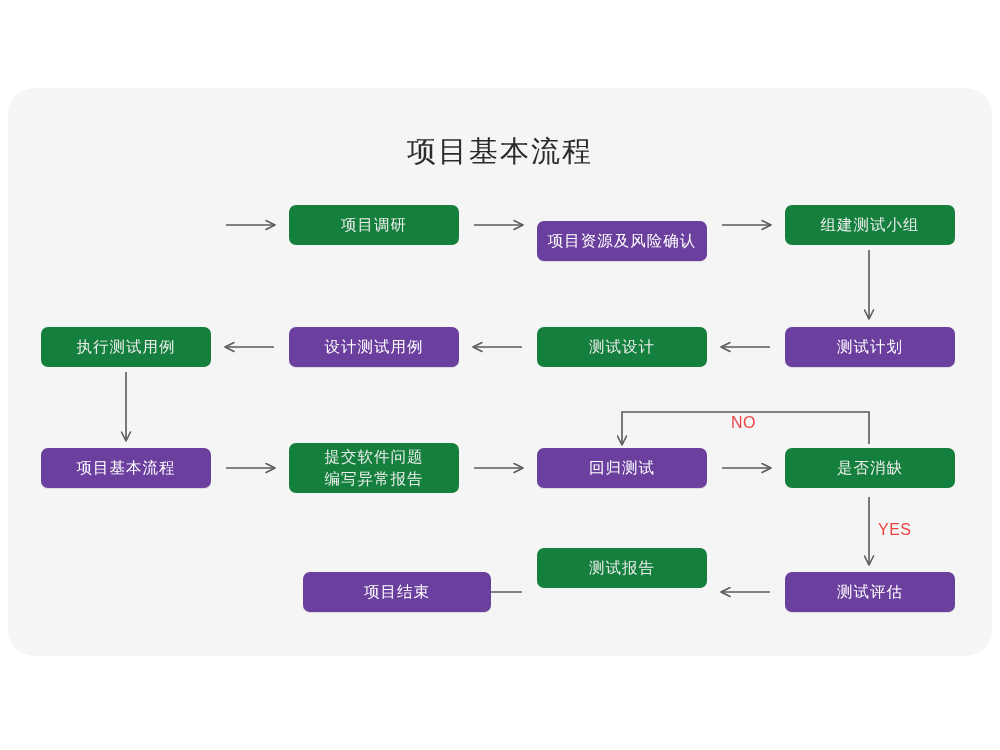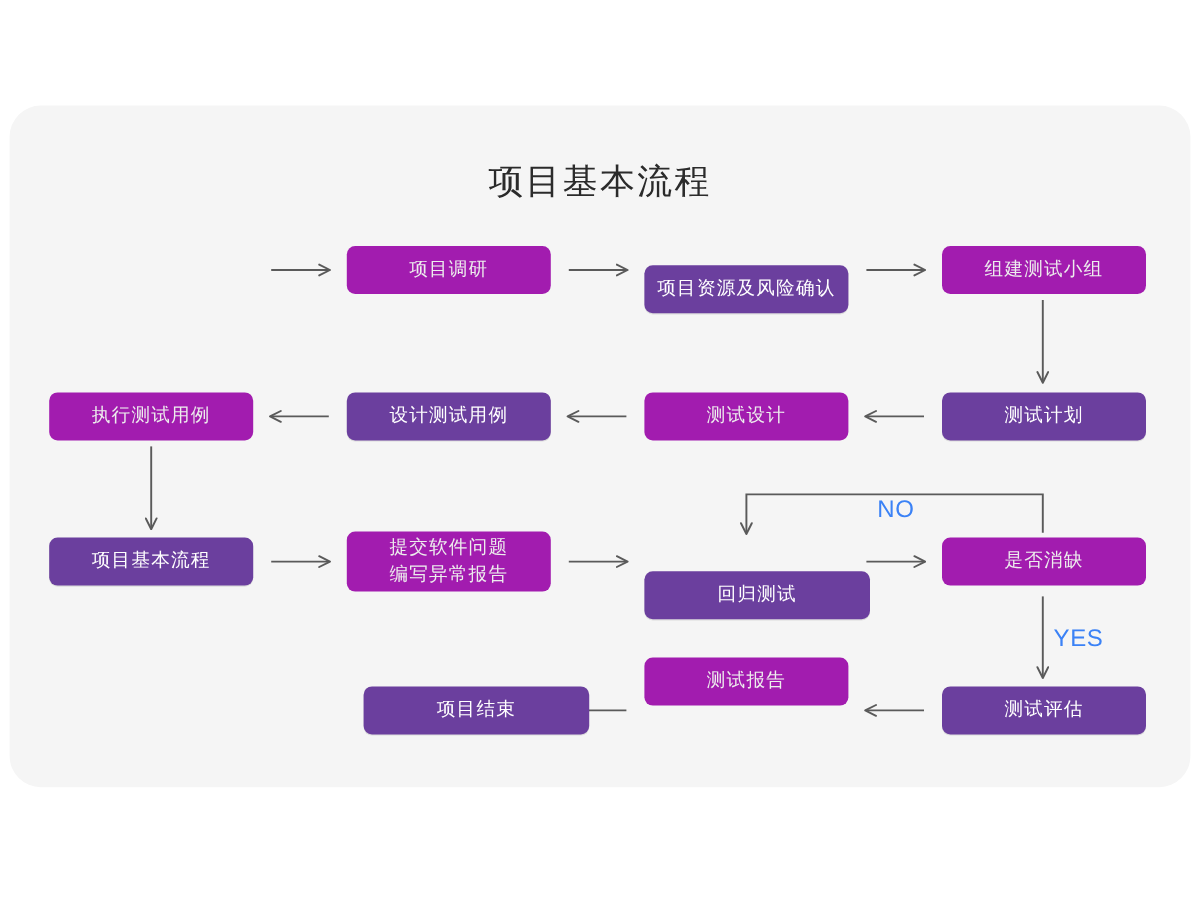--- a/index.html
+++ b/index.html
@@ -51,35 +51,35 @@
     letter-spacing: 1px;
     white-space: pre-line;
     user-select: none;
   }
   .node.purple {
     background: #6b3f9e;
     color: #ffffff;
     box-shadow: 0 1px 0 0 rgba(0,0,0,0.10);
   }
   .node.gray {
-    background: #a21caf;
+    background: #15803d;
     color: #ededed;
   }
   .svg-layer {
     position: absolute;
     left: 0;
     top: 0;
     width: 1000px;
     height: 750px;
     pointer-events: none;
   }
   .edge-label {
     position: absolute;
-    font-size: 20px;
-    color: #3b82f6;
+    font-size: 16px;
+    color: #ef4444;
     letter-spacing: 0.5px;
   }
 </style>
 </head>
 <body>
 
 <div id="root">
 
   <div class="card"></div>
 
@@ -154,20 +154,20 @@
   <div class="node gray" style="left:785px; top:205px; width:170px; height:40px;">组建测试小组</div>
 
   <div class="node gray" style="left:41px;  top:327px; width:170px; height:40px;">执行测试用例</div>
   <div class="node purple" style="left:289px; top:327px; width:170px; height:40px;">设计测试用例</div>
   <div class="node gray" style="left:537px; top:327px; width:170px; height:40px;">测试设计</div>
   <div class="node purple" style="left:785px; top:327px; width:170px; height:40px;">测试计划</div>
 
   <div class="node purple" style="left:41px;  top:448px; width:170px; height:40px;">项目基本流程</div>
   <div class="node gray" style="left:289px; top:443px; width:170px; height:50px;">提交软件问题
 编写异常报告</div>
-  <div class="node purple" style="left:537px; top:448px; width:188px; height:40px;margin-top:28px;">回归测试</div>
+  <div class="node purple" style="left:537px; top:448px; width:170px; height:40px;">回归测试</div>
   <div class="node gray" style="left:785px; top:448px; width:170px; height:40px;">是否消缺</div>
 
   <div class="node purple" style="left:303px; top:572px; width:188px; height:40px;">项目结束</div>
   <div class="node gray" style="left:537px; top:548px; width:170px; height:40px;">测试报告</div>
   <div class="node purple" style="left:785px; top:572px; width:170px; height:40px;">测试评估</div>
 
 </div>
 
 </body></html>

